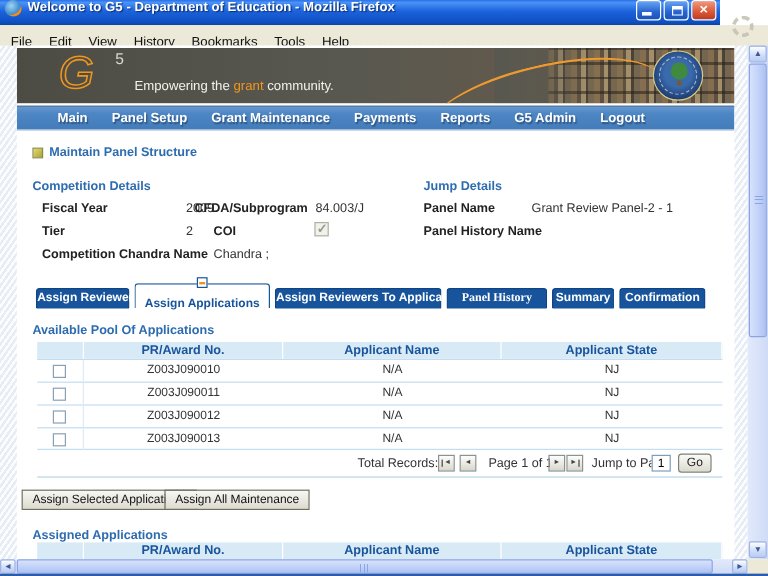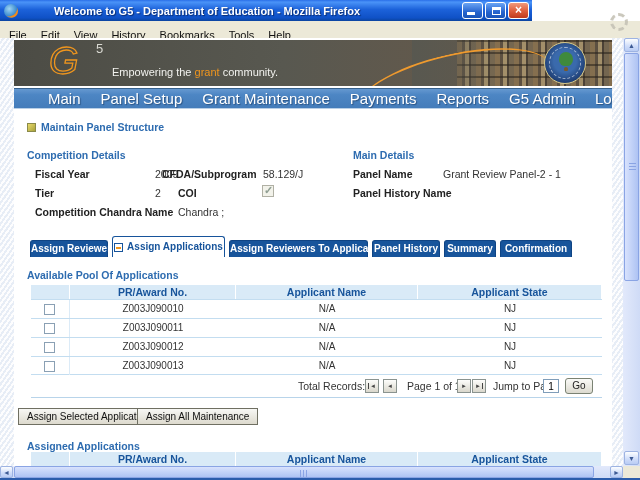--- a/index.html
+++ b/index.html
@@ -1,22 +1,22 @@
 <!DOCTYPE html>
 <html><head>
 <meta charset="utf-8">
 <style>
   * { box-sizing: border-box; margin:0; padding:0; }
   html,body { width:640px; height:480px; }
   body { font-family:"Liberation Sans", sans-serif; position:relative; overflow:hidden; background:#fff; }
 
   
-  .titlebar { position:absolute; left:0; top:0; width:532px; height:21px;
+  .titlebar { position:absolute; left:0; top:0; width:600px; height:21px;
     background:linear-gradient(180deg,#2a6fe8 0%,#4a93f8 10%,#1c62da 45%,#0f51c6 85%,#0b449f 100%);
-    display:flex; align-items:center; padding:0 3px 0 4px;gap:31px; }
+    display:flex; align-items:flex-start; padding:0 3px 0 4px; }
   .ff-icon { width:14px; height:14px; border-radius:50%; flex:0 0 auto;
     background:radial-gradient(circle at 38% 35%, #9ed4f5 0%, #3f8ed0 55%, #1a5a9a 100%);
     position:relative; overflow:hidden; }
   .ff-icon::after { content:""; position:absolute; left:-3px; top:-3px; width:16px; height:16px;
     border-radius:50%; border-right:3px solid #f28a1c; transform:rotate(40deg); }
   .title-text { color:#fff; font-size:11px; font-weight:bold; margin-left:5px; flex:1;
     text-shadow:1px 1px 1px #0a2d73; white-space:nowrap; overflow:hidden; }
   .winbtns { display:flex; gap:2px; }
   .winbtn { width:21px; height:17px; border-radius:3px; border:1px solid #fff;
     background:linear-gradient(180deg,#6aa4f4,#2664cf 60%,#1b54b8);
@@ -67,42 +67,42 @@
     border-radius:50%; border:1px dashed rgba(255,255,255,.55); }
   .seal::after { content:""; position:absolute; left:14px; top:9px; width:14px; height:14px;
     border-radius:50% 50% 45% 45%; background:#3f8a3c;
     box-shadow:0 10px 0 -5px #7a5a2a; }
 
   
   .navbar { position:absolute; left:0; top:50px; width:598px; height:21px;
     background:linear-gradient(180deg,#6598d0,#4d86c4 30%,#447cba);
     border-top:1px solid #36608c; border-bottom:1px solid #b9cfe6;
     display:flex; align-items:center; padding-left:24px; }
-  .nav-item { color:#fff; font-weight:normal; font-size:15px; padding:0 10px;
+  .nav-item { color:#fff; font-weight:bold; font-size:11px; padding:0 10px;
     text-shadow:1px 1px 1px rgba(10,30,60,.45); white-space:nowrap; }
 
   
   .blue-head { position:absolute; color:#2e6cb0; font-weight:bold; font-size:10.5px; }
   .pt-icon { position:absolute; left:13px; top:85px; width:9px; height:9px;
     background:linear-gradient(135deg,#e8d96a,#a8a23c); border:1px solid #8a8a4a; }
   .lbl { position:absolute; font-size:10.5px; font-weight:bold; color:#222; white-space:nowrap; }
   .val { position:absolute; font-size:10.5px; color:#333; white-space:nowrap; }
   .checkbox { position:absolute; width:12px; height:12px; background:#fff;
     border:1px solid #7f9db9; }
   .checkbox.disabled { background:#f2f2ea; border-color:#b0b0a4; }
   .checkbox.checked::after { content:"\2713"; position:absolute; left:1px; top:-2px;
     font-size:11px; color:#8f9e92; font-weight:bold; }
 
   
   .tabs { position:absolute; left:16px; top:198px; height:21px; display:flex; align-items:flex-end; }
   .tab { height:17px; margin-right:4px; background:#17549b; border:1px solid #0f4484;
     border-bottom:none; border-radius:3px 3px 0 0; color:#fff; font-size:10px; font-weight:bold;
     text-align:center; line-height:16px; white-space:nowrap; }
   .tab.active { height:21px; background:#fff; border:1px solid #17549b; border-bottom:none;
-    color:#17549b; line-height:20px; display:flex; align-items:center; justify-content:center; gap:4px; }
+    color:#17549b; line-height:20px; display:flex; align-items:center; justify-content:center; gap:4px;flex-direction:column; }
   .tab-ico { width:9px; height:9px; border:1px solid #17549b; background:#fff; position:relative; flex:0 0 auto; }
   .tab-ico::after { content:""; position:absolute; left:1px; top:3px; width:5px; height:2px; background:#f0961e; }
 
   
   .grid-table { position:absolute; left:17px; width:571px; }
   .thead { display:grid; grid-template-columns:39px 166px 182px 184px; height:14px;
     background:#d9eaf7; }
   .th { color:#17549b; font-weight:bold; font-size:10.5px; text-align:center; line-height:14px;
     border-right:1px solid #fff; overflow:hidden; }
   .trow { display:grid; grid-template-columns:39px 166px 182px 184px; height:19px;
@@ -210,42 +210,42 @@
       <span class="nav-item">Logout</span>
     </div>
 
     <div class="pt-icon"></div>
     <div class="blue-head" style="left:27px; top:83px;">Maintain Panel Structure</div>
 
     <div class="blue-head" style="left:13px; top:111px;">Competition Details</div>
     <div class="lbl" style="left:21px; top:130px;">Fiscal Year</div>
     <div class="val" style="left:141px; top:130px;">2009</div>
     <div class="lbl" style="left:148px; top:130px;">CFDA/Subprogram</div>
-    <div class="val" style="left:249px; top:130px;">58.129/J</div>
+    <div class="val" style="left:249px; top:130px;">84.003/J</div>
     <div class="lbl" style="left:21px; top:149px;">Tier</div>
     <div class="val" style="left:141px; top:149px;">2</div>
     <div class="lbl" style="left:164px; top:149px;">COI</div>
     <span class="checkbox disabled checked" style="left:248px; top:147px;"></span>
     <div class="lbl" style="left:21px; top:168px;">Competition Chandra Name</div>
     <div class="val" style="left:164px; top:168px;">Chandra ;</div>
 
-    <div class="blue-head" style="left:339px; top:111px;">Main Details</div>
+    <div class="blue-head" style="left:339px; top:111px;">Jump Details</div>
     <div class="lbl" style="left:339px; top:130px;">Panel Name</div>
     <div class="val" style="left:429px; top:130px;">Grant Review Panel-2 - 1</div>
     <div class="lbl" style="left:339px; top:149px;">Panel History Name</div>
     <div class="val" style="left:429px; top:149px;"></div>
 
     <div class="tabs">
       <div class="tab" style="width:78px;">Assign Reviewers</div>
       <div class="tab active" style="width:113px;">
         <span class="tab-ico"></span>
         <span>Assign Applications</span>
       </div>
       <div class="tab" style="width:139px;">Assign Reviewers To Applications</div>
-      <div class="tab" style="width:68px;">Panel History</div>
+      <div class="tab" style="width:84px;font-family:Liberation Serif, serif;">Panel History</div>
       <div class="tab" style="width:52px;">Summary</div>
       <div class="tab" style="width:72px;">Confirmation</div>
     </div>
 
     <div class="blue-head" style="left:13px; top:231px;">Available Pool Of Applications</div>
 
     <div class="grid-table" style="top:247px;">
       <div class="thead">
         <div class="th"></div>
         <div class="th">PR/Award No.</div>

